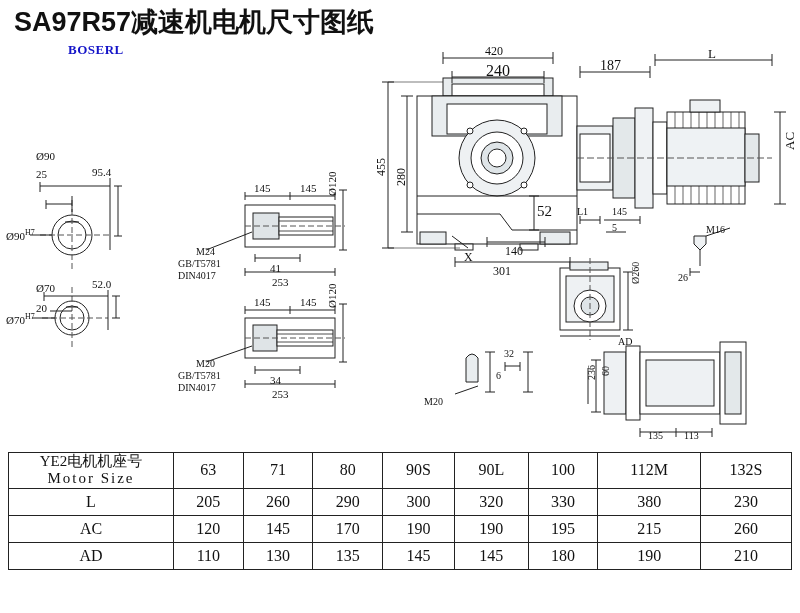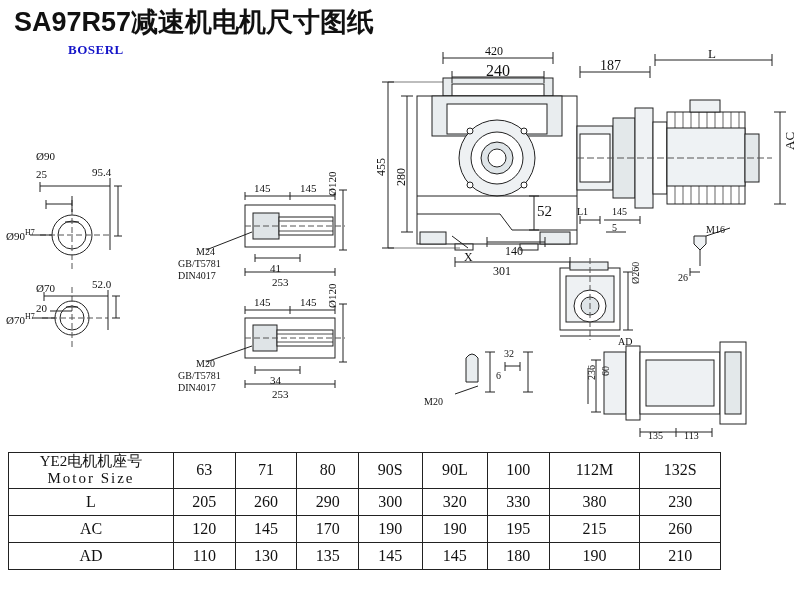--- a/index.html
+++ b/index.html
@@ -4,21 +4,21 @@
 <style>
   html,body{margin:0;padding:0;background:#ffffff;}
   body{width:800px;height:613px;position:relative;font-family:"Liberation Serif",serif;color:#111;overflow:hidden;}
   .title{position:absolute;left:14px;top:4px;font-size:27px;font-weight:bold;letter-spacing:0px;font-family:"Liberation Sans",sans-serif;}
   .brand{position:absolute;left:68px;top:42px;font-size:13px;font-weight:bold;color:#1414c8;font-family:"Liberation Serif",serif;letter-spacing:.5px;}
 
   .lbl{position:absolute;font-size:11px;font-family:"Liberation Serif",serif;white-space:nowrap;}
   .lbl.sm{font-size:10px;}
 
   
-  table.spec{position:absolute;left:8px;top:452px;width:713px;border-collapse:collapse;font-family:"Liberation Serif",serif;}
+  table.spec{position:absolute;left:8px;top:452px;width:784px;border-collapse:collapse;font-family:"Liberation Serif",serif;}
   table.spec td{border:1px solid #222;text-align:center;font-size:16px;height:26px;padding:0 2px;}
   table.spec td.head{text-align:center;font-size:15px;line-height:1.15;width:160px;}
   table.spec td.rh{font-size:16px;}
 
   svg{position:absolute;overflow:visible;}
 </style>
 </head>
 <body>
 
 <div class="title">SA97R57减速机电机尺寸图纸</div>

